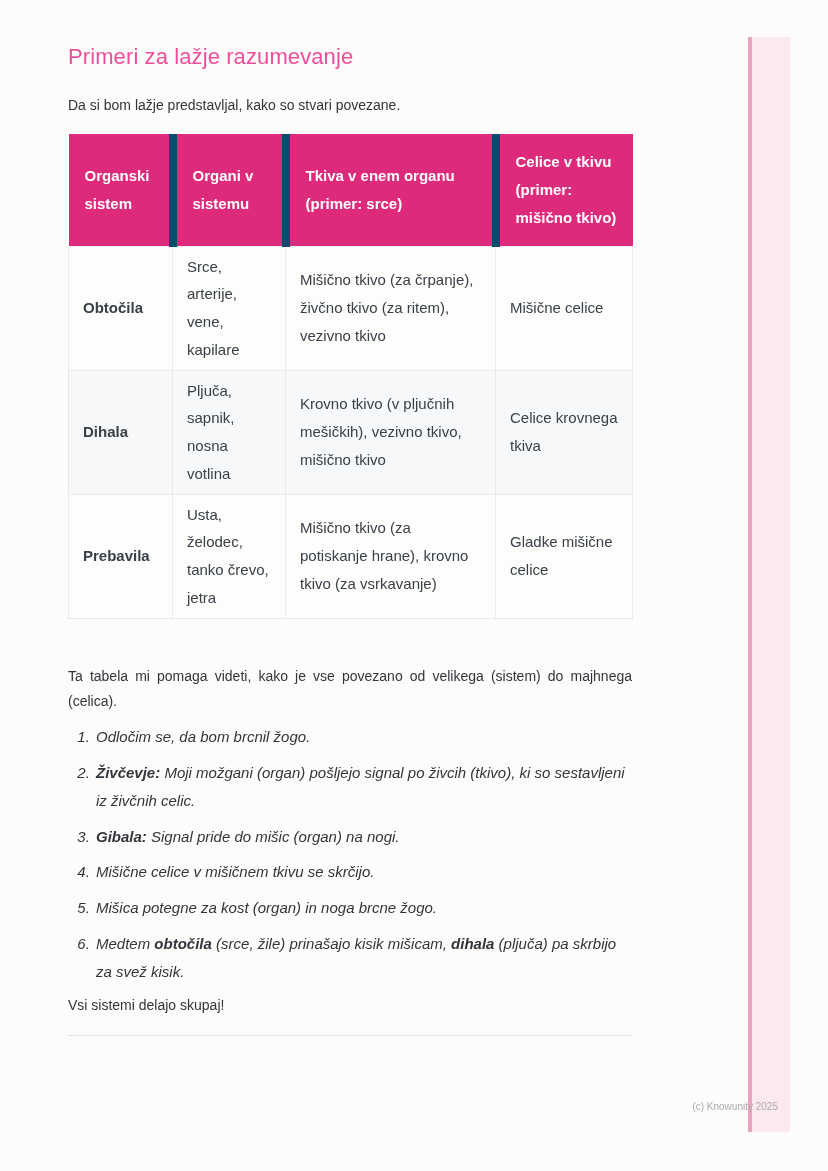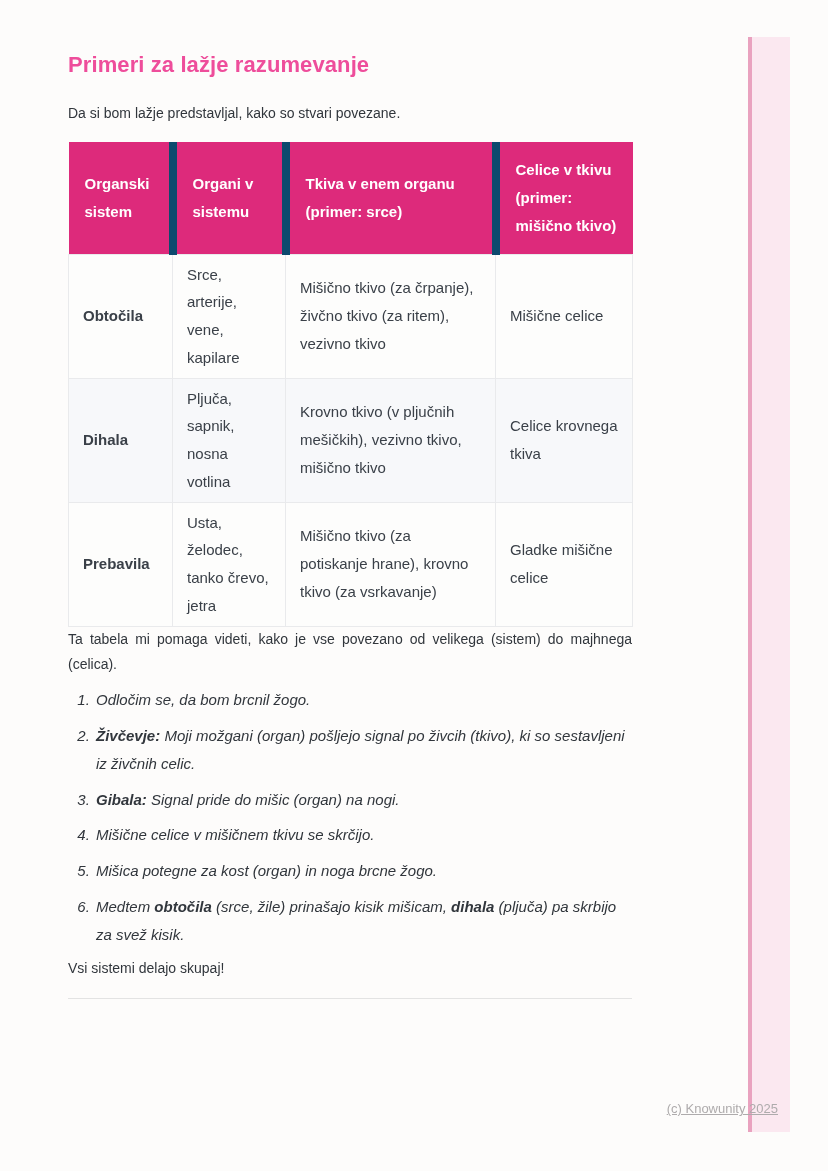--- a/index.html
+++ b/index.html
@@ -21,24 +21,24 @@
     font-family: "Liberation Sans", "DejaVu Sans", sans-serif;
     color: var(--text-dark);
   }
   .content {
     position: absolute;
     left: 68px;
     top: 44px;
     width: 564px;
   }
   h1.page-title {
-    margin: 8px 0 26px 0;
+    margin: 0 0 26px 0;
     font-size: 22px;
     line-height: 1.15;
-    font-weight: bold;
+    font-weight: normal;
     color: var(--accent-pink);
     letter-spacing: 0.1px;
   }
   p { margin: 0; font-size: 14px; line-height: 1.5; }
   .intro { margin-bottom: 18px; }
 
   table.examples {
     border-collapse: collapse;
     table-layout: fixed;
     width: 564px;
@@ -61,20 +61,21 @@
     vertical-align: middle;
     padding: 6px 14px;
     line-height: 1.85;
     color: #3a4048;
   }
   table.examples tbody tr { background: #fdfdfc; }
   table.examples tbody tr.alt { background: #f7f8fa; }
   td.col-system { font-weight: bold; color: #23272d; padding-left: 20px; }
 
   .summary {
+    margin-top: 45px;
     text-align: justify;
     line-height: 1.85;
   }
   .example-heading {
     margin-top: 16px;
     font-weight: bold;
     line-height: 1.85;
   }
   ol.example-list {
     margin: 8px 0 0 0;
@@ -91,24 +92,23 @@
   hr.divider {
     border: none;
     border-top: 1px solid #e3e3e3;
     margin: 16px 0 0 0;
     width: 564px;
   }
   .footer-copyright {
     position: absolute;
     top: 1101px;
     right: 50px;
-    font-size: 13px;
+    font-size: 10px;
     color: #aeabac;
     z-index: 3;
-    text-decoration: underline;
   }
   .page-edge-stripe {
     position: absolute;
     left: 748px;
     top: 37px;
     width: 42px;
     height: 1095px;
     background: var(--stripe-band);
     border-left: 4px solid var(--stripe-line);
     z-index: 1;

